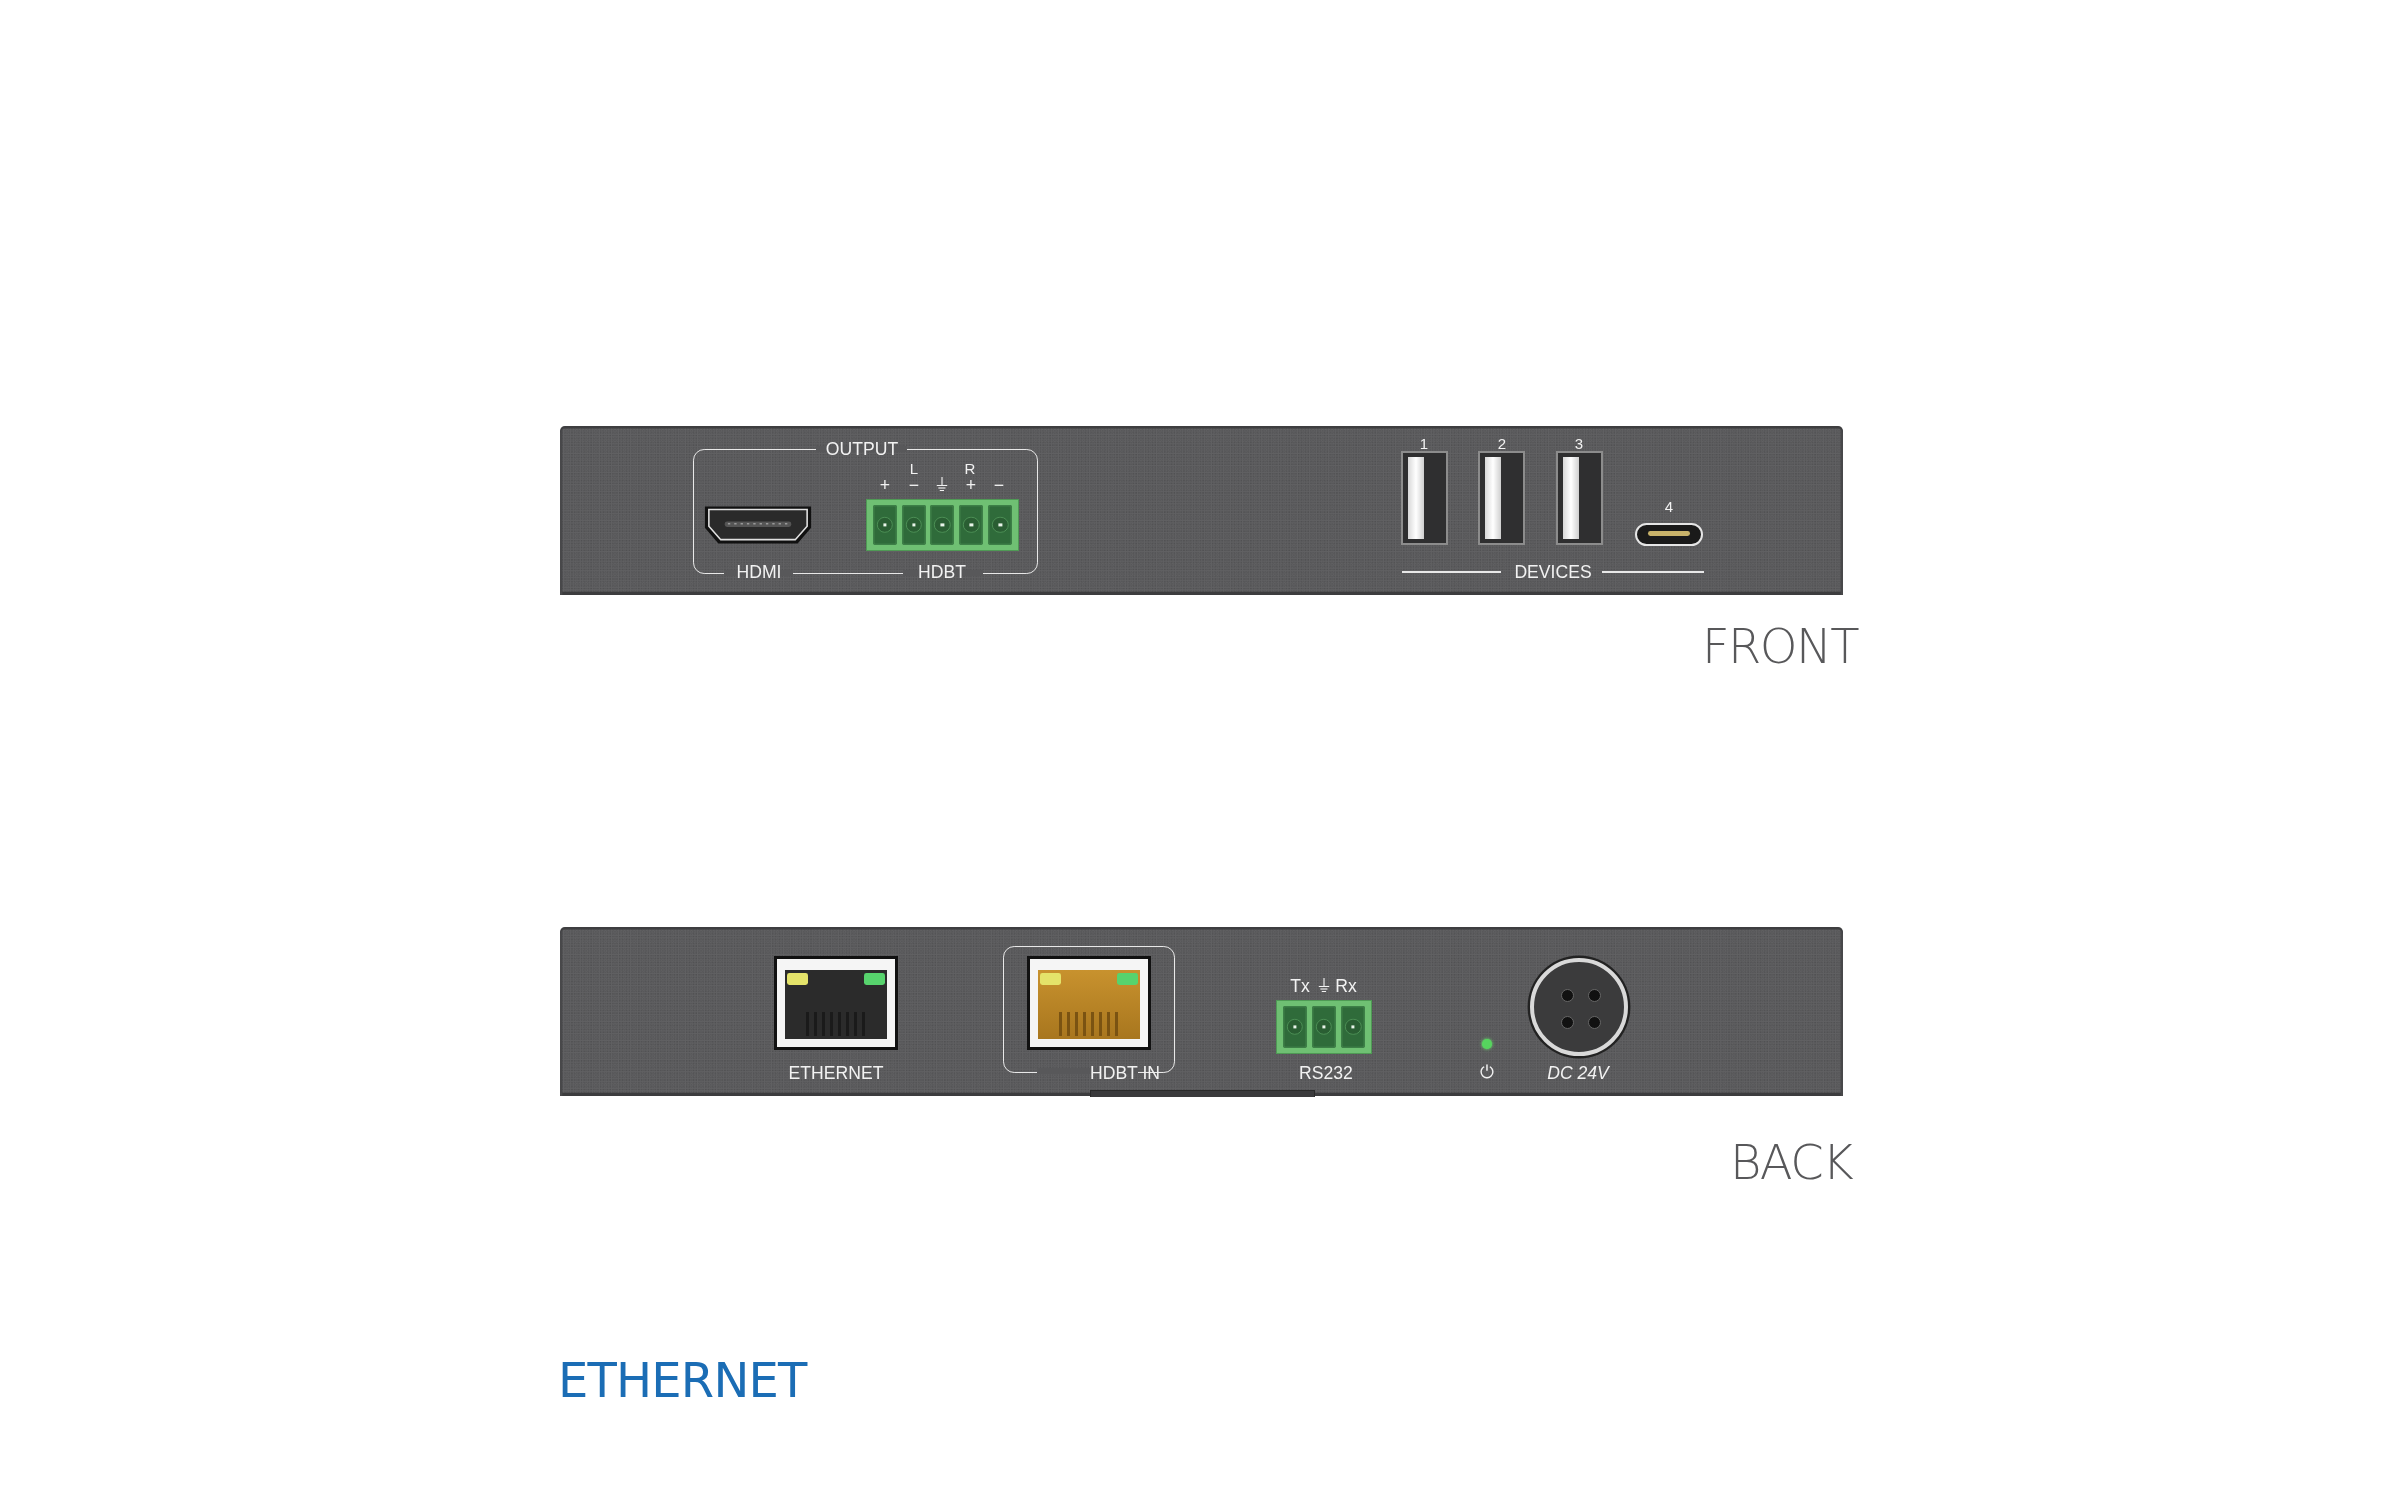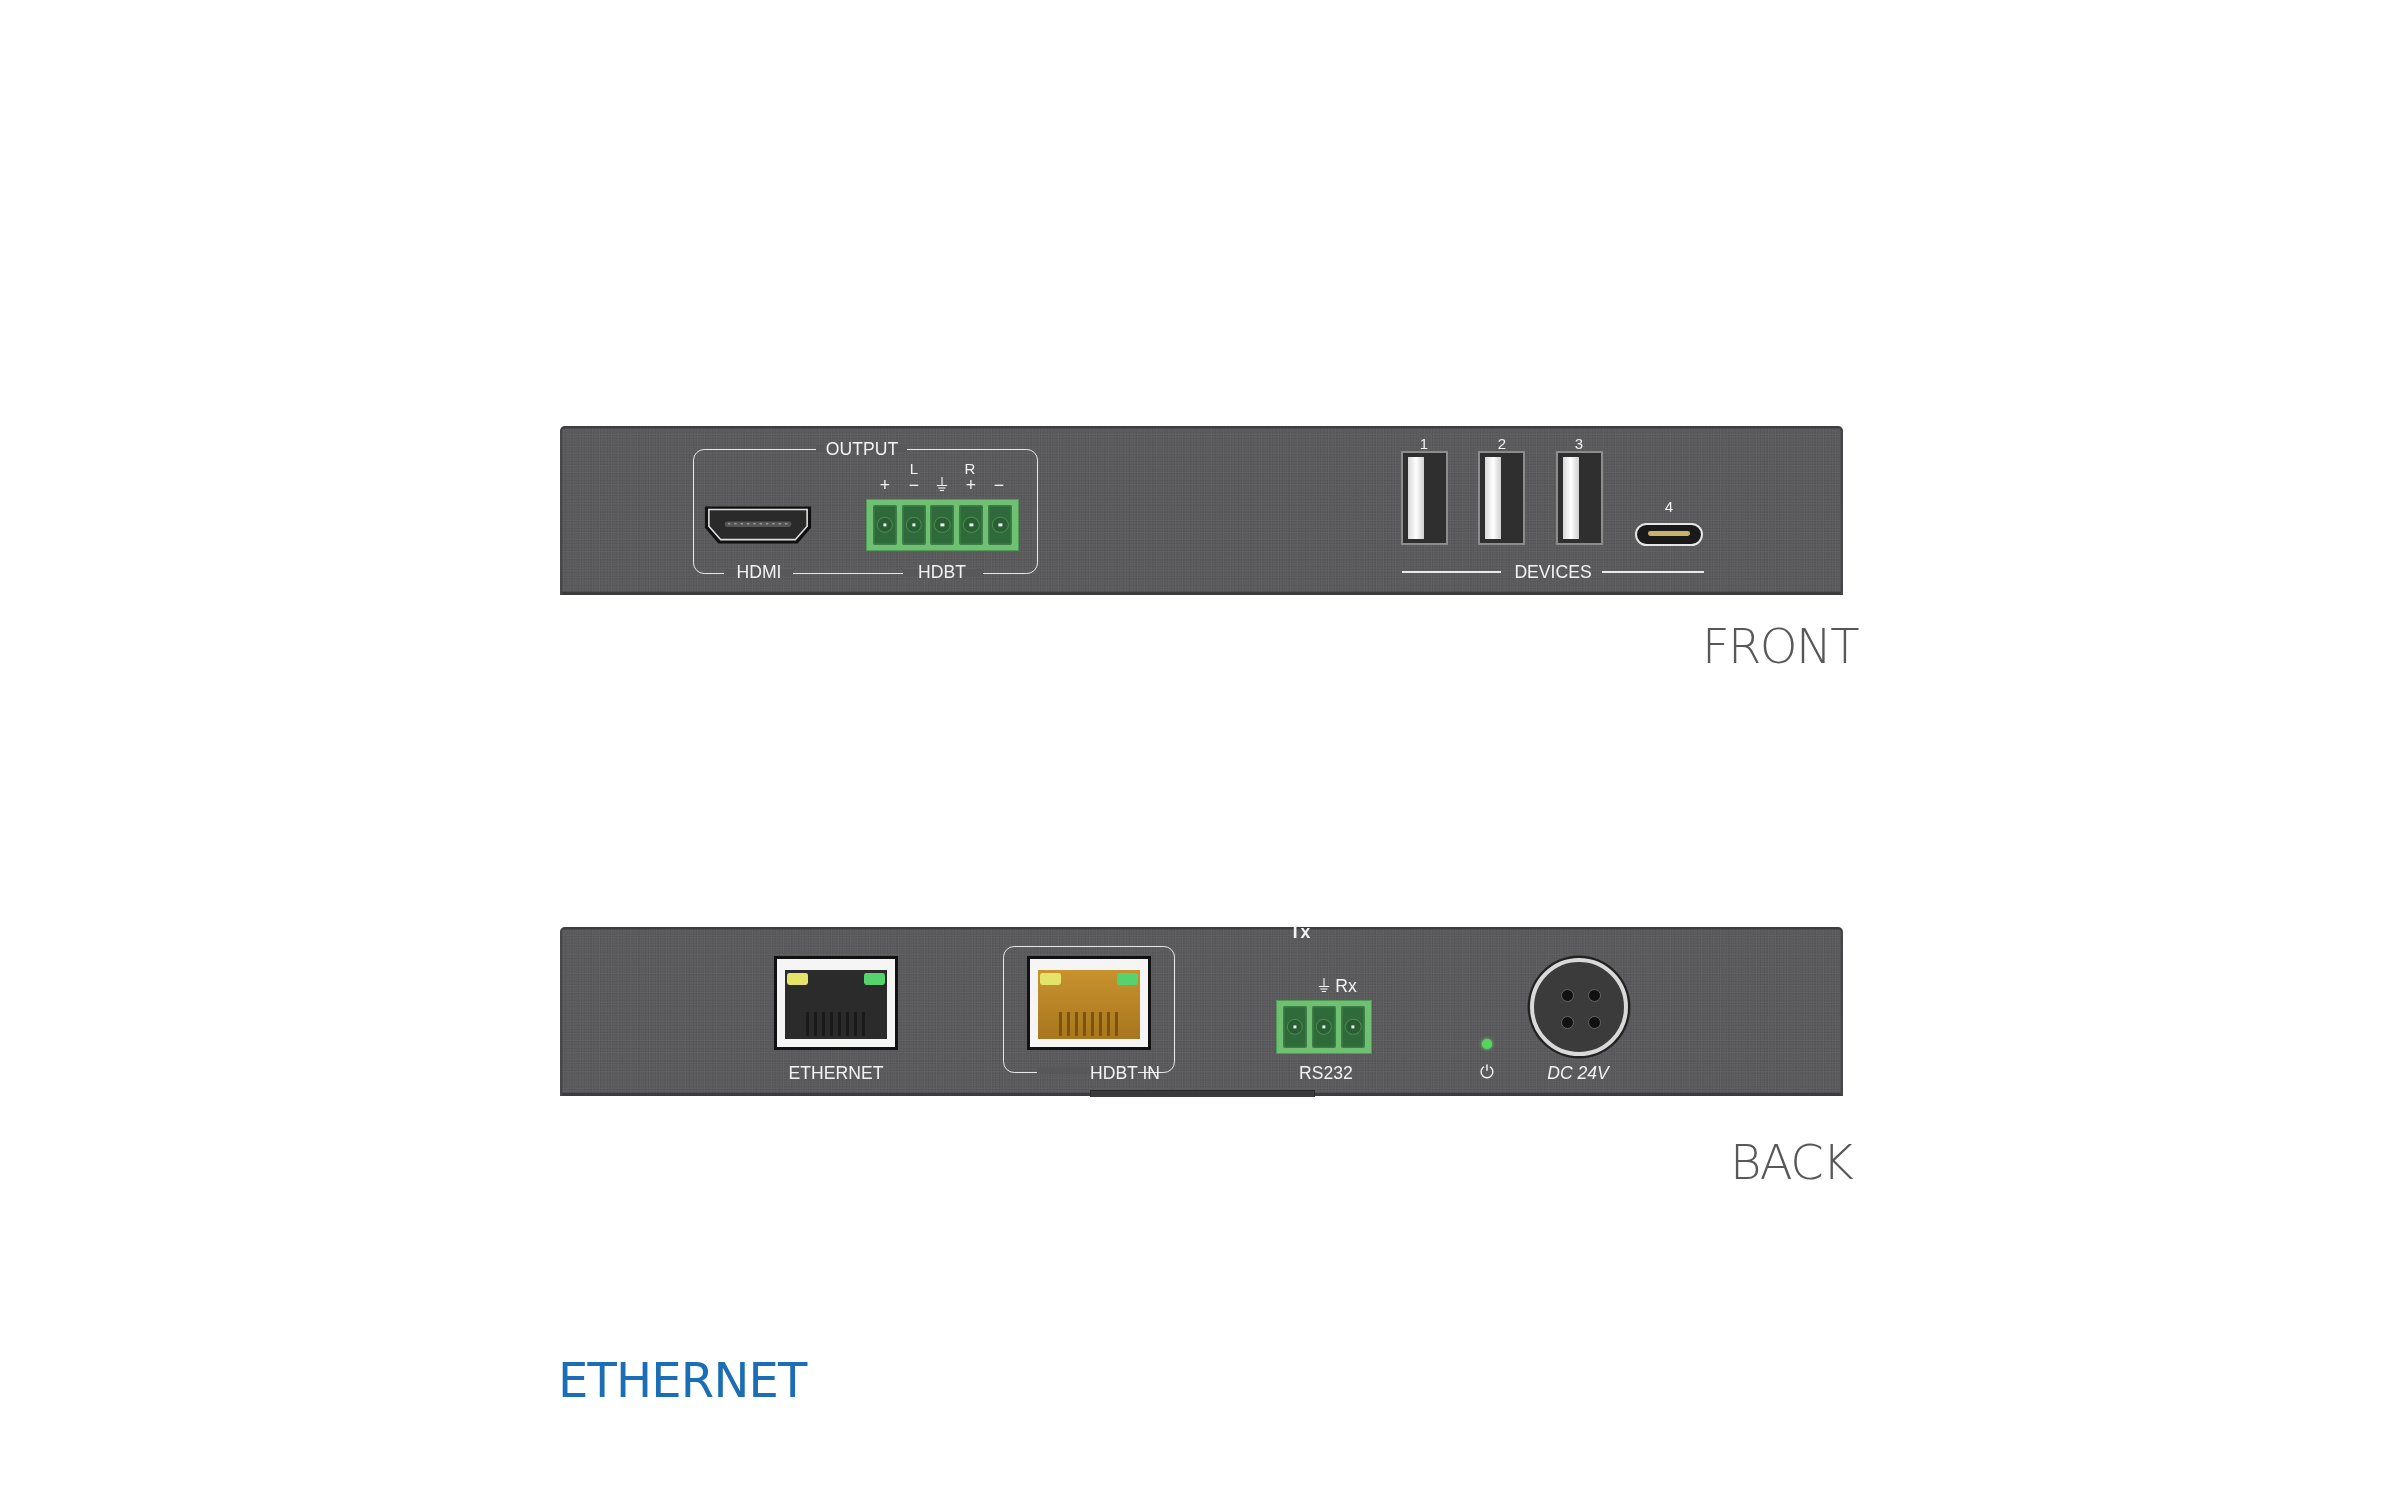--- a/index.html
+++ b/index.html
@@ -123,21 +123,21 @@
 <div class="frame" style="left:1003px; top:946px; width:170px; height:125px;"></div>
 <div class="gap-cover" style="left:1037px; top:1068px; width:101px;"></div>
 <div class="rj45 gold" style="left:1027px; top:956px;">
   <div class="body"></div>
     <div class="led y"></div>
     <div class="led g"></div>
     <div class="contacts"></div>
 </div>
 <div class="lbl" style="left:1089px; top:1065px;margin-left:36px;">HDBT IN</div>
 
-<div class="lbl" style="left:1300px; top:924px;font-weight:bold;">Tx</div>
+<div class="lbl" style="left:1300px; top:978px;">Tx</div>
 <div class="lbl" style="left:1324px; top:978px;">⏚</div>
 <div class="lbl" style="left:1346px; top:978px;">Rx</div>
 <div class="terminal" style="left:1276px; top:1000px; width:96px; height:54px;">
   <div class="pin"></div>
   <div class="pin"></div>
   <div class="pin"></div>
 </div>
 <div class="lbl" style="left:1326px; top:1065px;">RS232</div>
 
 <div class="led-dot"></div>

